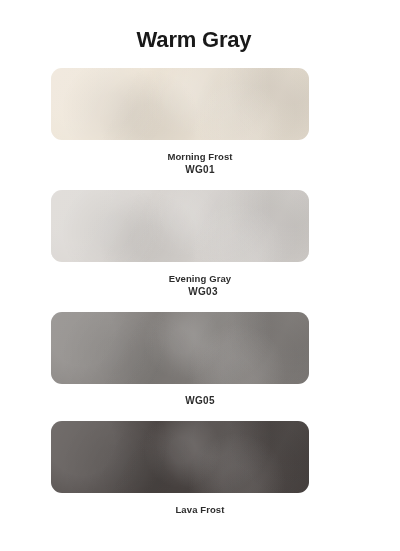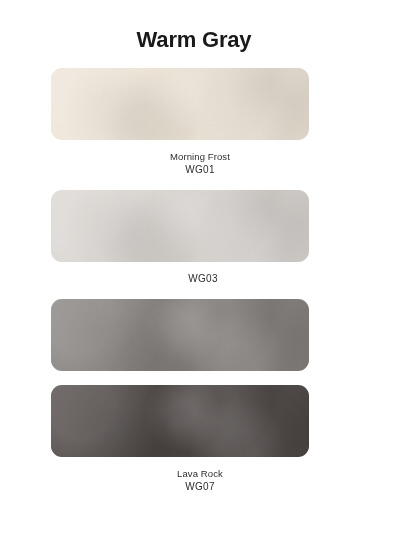--- a/index.html
+++ b/index.html
@@ -35,20 +35,21 @@
   .swatch-list {
     position: absolute;
     top: 68px;
     left: 0;
     width: 400px;
   }
   .swatch-entry {
     position: relative;
     width: 360px;
     margin-bottom: 14px;
+    font-weight: bold;
   }
   .swatch-chip {
     position: relative;
     width: 258px;
     height: 72px;
     margin: 0 auto;
     border-radius: 11px 11px 11px 11px;
     overflow: hidden;
     background-color: #cccccc;
   }
@@ -117,40 +118,41 @@
       </div>
     </div>
 
     <div class="swatch-entry">
       <div class="swatch-chip" style="background-color: rgb(217, 213, 209);">
         <span class="tex-a"></span>
         <span class="tex-b"></span>
         <span class="tex-c"></span>
       </div>
       <div class="swatch-meta">
+        <div class="swatch-name" style="color: rgb(45, 45, 45);">Evening Gray</div>
         <div class="swatch-code" style="color: rgb(45, 45, 45); padding-left: 6px;">WG03</div>
       </div>
     </div>
 
     <div class="swatch-entry">
       <div class="swatch-chip" style="background-color: rgb(130, 126, 123);">
         <span class="tex-a"></span>
         <span class="tex-b"></span>
         <span class="tex-c"></span>
       </div>
       <div class="swatch-meta">
+        <div class="swatch-code" style="color: rgb(45, 45, 45);">WG05</div>
       </div>
     </div>
 
     <div class="swatch-entry">
       <div class="swatch-chip" style="background-color: rgb(74, 68, 66);">
         <span class="tex-a"></span>
         <span class="tex-b"></span>
         <span class="tex-c"></span>
       </div>
       <div class="swatch-meta">
-        <div class="swatch-name" style="color: rgb(45, 45, 45);">Lava Rock</div>
-        <div class="swatch-code" style="color: rgb(45, 45, 45);">WG07</div>
+        <div class="swatch-name" style="color: rgb(45, 45, 45);">Lava Frost</div>
       </div>
     </div>
 
   </div>
 </div>
 
 </body></html>

